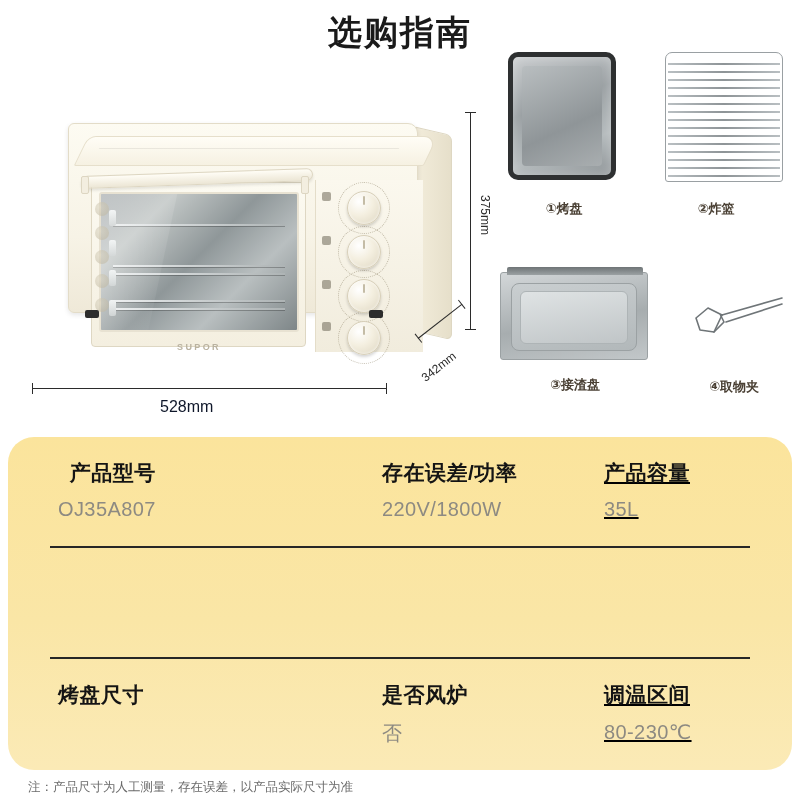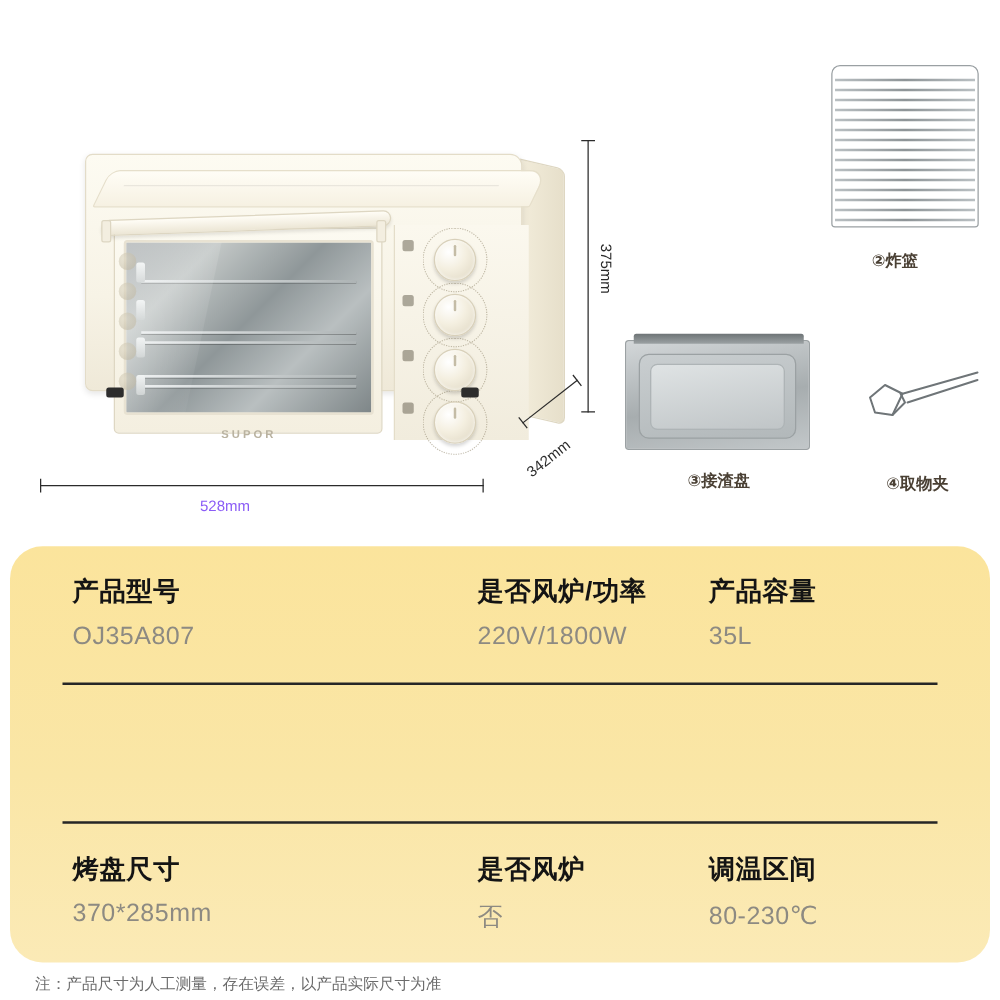--- a/index.html
+++ b/index.html
@@ -143,21 +143,21 @@
   .dim-w {
     position:absolute; left: 32px; top: 388px; width: 355px; height: 1px;
     background:#2b2b2b;
   }
   .dim-w:before, .dim-w:after{
     content:""; position:absolute; top:-5px; width:1px; height:11px; background:#2b2b2b;
   }
   .dim-w:before{ left:0; } .dim-w:after{ right:0; }
   .dim-w-label{
     position:absolute; left: 160px; top: 398px;
-    font-size: 12px; color:#8b5cf6;
+    font-size: 16px; color:#0f172a;
   }
   .dim-h {
     position:absolute; left: 470px; top: 112px; width:1px; height: 218px;
     background:#2b2b2b;
   }
   .dim-h:before, .dim-h:after{
     content:""; position:absolute; left:-5px; width:11px; height:1px; background:#2b2b2b;
   }
   .dim-h:before{ top:0; } .dim-h:after{ bottom:0; }
   .dim-h-label{
@@ -251,34 +251,35 @@
   .cell { position:absolute; top: 22px; }
   .cell-key {
     font-size: 21px; font-weight: 700; color:#141414; letter-spacing:.5px;
     white-space: nowrap;
   }
   .cell-val {
     margin-top: 11px;
     font-size: 20px; color:#8d8a82; letter-spacing:.4px;
     white-space: nowrap;
   }
-  .col-1 { left: 50px; }
+  .col-1 { left: 50px; text-align: right; }
   .col-2 { left: 374px; }
-  .col-3 { left: 559px; }
+  .col-3 { left: 596px; text-decoration: underline; }
 
   .note {
     position:absolute; left: 28px; top: 779px;
     font-size: 12.5px; color:#6b6b6b; white-space:nowrap;
   }
 </style>
 </head>
 <body>
 
 <div id="page">
 
+  <div class="title">选购指南</div>
 
   <div class="oven-wrap">
     <div class="oven-side"></div>
     <div class="oven-body">
       <div class="oven-top"></div>
       <div class="oven-top-seam"></div>
 
       <div class="door-frame"></div>
 
       <div class="glass">
@@ -331,20 +332,26 @@
 
   <div class="dim-w"></div>
   <div class="dim-w-label">528mm</div>
 
   <div class="dim-h"></div>
   <div class="dim-h-label">375mm</div>
 
   <div class="dim-d"></div>
   <div class="dim-d-label">342mm</div>
 
+  <div class="acc" style="left:508px; top:52px; width:112px; height:175px;">
+    <div class="tray">
+      <div class="tray-inner"></div>
+    </div>
+    <div class="acc-label" style="top:148px;">①烤盘</div>
+  </div>
 
   <div class="acc" style="left:665px; top:52px; width:102px; height:175px;">
     <div class="wirerack">
       <div class="wire" style="top:10px"></div>
       <div class="wire" style="top:18px"></div>
       <div class="wire" style="top:26px"></div>
       <div class="wire" style="top:34px"></div>
       <div class="wire" style="top:42px"></div>
       <div class="wire" style="top:50px"></div>
       <div class="wire" style="top:58px"></div>
@@ -382,38 +389,37 @@
   </div>
 
   <div class="spec-panel">
 
     <div class="spec-row" style="top:0px;">
       <div class="cell col-1">
         <div class="cell-key">产品型号</div>
         <div class="cell-val">OJ35A807</div>
       </div>
       <div class="cell col-2">
-        <div class="cell-key">是否风炉/功率</div>
+        <div class="cell-key">存在误差/功率</div>
         <div class="cell-val">220V/1800W</div>
       </div>
       <div class="cell col-3">
         <div class="cell-key">产品容量</div>
         <div class="cell-val">35L</div>
       </div>
     </div>
 
     <div class="divider" style="top:109px;"></div>
 
 
     <div class="divider" style="top:220px;"></div>
 
     <div class="spec-row" style="top:222px;">
       <div class="cell col-1">
         <div class="cell-key">烤盘尺寸</div>
-        <div class="cell-val">370*285mm</div>
       </div>
       <div class="cell col-2">
         <div class="cell-key">是否风炉</div>
         <div class="cell-val">否</div>
       </div>
       <div class="cell col-3">
         <div class="cell-key">调温区间</div>
         <div class="cell-val">80-230℃</div>
       </div>
     </div>

